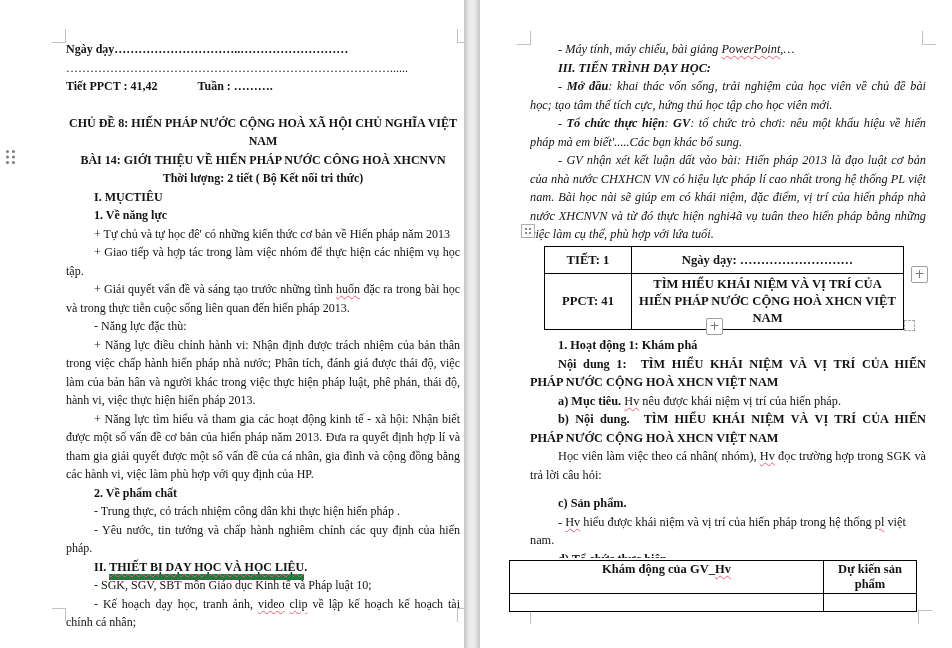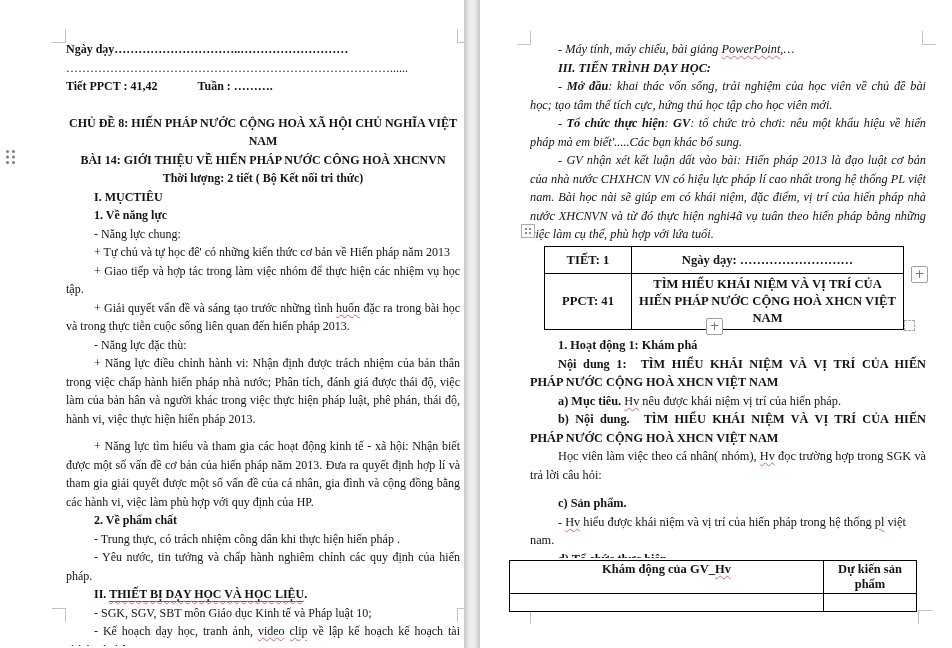--- a/index.html
+++ b/index.html
@@ -14,21 +14,21 @@
   .page-gap{position:absolute;left:464px;top:0;width:16px;height:648px;
     background:linear-gradient(90deg,#c6c6c6,#ececec 35%,#ececec 65%,#c6c6c6);}
   .content{position:absolute;overflow:hidden;}
   #left-content{left:66px;top:40px;width:394px;height:606px;}
   #right-top{left:50px;top:40px;width:396px;height:205px;font-style:italic;}
   #right-mid{left:50px;top:336px;width:396px;height:222px;}
   #right-top .line,#right-mid .line{font-size:12.3px;}
   p.line{margin:0;font-size:12px;line-height:18.5px;}
   .big{font-size:13.6px;line-height:21.5px;}
   .b{font-weight:700;}
-  .u{border-bottom:1px solid #15803d;}
+  .u{border-bottom:6px solid #15803d;}
   .w{text-decoration-line:underline;text-decoration-style:wavy;
      text-decoration-color:#ee5a78;text-decoration-thickness:1.3px;text-underline-offset:2px;}
   .tab{margin-left:40px;}
   .tab2{margin-left:14px;}
   .center{text-align:center}.justify{text-align:justify}.left{text-align:left}
 
   table{border-collapse:collapse;position:absolute;background:#fff;}
   .t1{left:64px;top:246px;width:360px;}
   .t1 td{border:1.5px solid #000;font-weight:700;font-size:12.6px;line-height:17px;
     text-align:center;vertical-align:middle;padding:2px 4px;}
@@ -70,27 +70,26 @@
   <div class="content" id="left-content">
       <p class="line left"><span class="b">Ngày dạy…………………………..………………………</span></p>
       <p class="line left"><span class="">………………………………………………………………………......</span></p>
       <p class="line left"><span class="b">Tiết PPCT : 41,42</span><span class="b tab">Tuần : ……….</span></p>
       <p class="line left" style="min-height: 18px;"></p>
       <p class="line center big"><span class="b">CHỦ ĐỀ 8: HIẾN PHÁP NƯỚC CỘNG HOÀ XÃ HỘI CHỦ NGHĨA VIỆT NAM</span></p>
       <p class="line center big"><span class="b">BÀI 14: GIỚI THIỆU VỀ HIẾN PHÁP NƯỚC CÔNG HOÀ XHCNVN</span></p>
       <p class="line center"><span class="b">Thời lượng: 2 tiết ( Bộ Kết nối tri thức)</span></p>
       <p class="line left" style="text-indent: 28px;"><span class="b">I. MỤCTIÊU</span></p>
       <p class="line left" style="text-indent: 28px;"><span class="b">1. Về năng lực</span></p>
-      <p class="line left" style="text-indent: 28px;"><span class="">- Năng lực chung:</span></p>
       <p class="line justify" style="text-indent: 28px;"><span class="">+ Tự chủ và tự học đê' có những kiến thức cơ bản về Hiến pháp năm 2013</span></p>
       <p class="line justify" style="text-indent: 28px;"><span class="">+ Giao tiếp và hợp tác trong làm việc nhóm để thực hiện các nhiệm vụ học tập.</span></p>
       <p class="line justify" style="text-indent: 28px;"><span class="">+ Giải quyết vấn đề và sáng tạo trước những tình </span><span class="w">huốn</span><span class=""> đặc ra trong bài học và trong thực tiễn cuộc sống liên quan đến hiến pháp 2013.</span></p>
       <p class="line left" style="text-indent: 28px;"><span class="">- Năng lực đặc thù:</span></p>
       <p class="line justify" style="text-indent: 28px;"><span class="">+ Năng lực điều chỉnh hành vi: Nhận định được trách nhiệm của bản thân trong việc chấp hành hiến pháp nhà nước; Phân tích, đánh giá được thái độ, việc làm của bản hân và người khác trong việc thực hiện pháp luật, phê phán, thái độ, hành vi, việc thực hiện hiến pháp 2013.</span></p>
-      <p class="line justify" style="text-indent: 28px; margin-top: 9px;"><span class="">+ Năng lực tìm hiểu và tham gia các hoạt động kinh tế - xã hội: Nhận biết được một số vấn đề cơ bản của hiến pháp năm 2013. Đưa ra quyết định hợp lí và tham gia giải quyết được một số vấn đề của cá nhân, gia đình và cộng đồng bằng các hành vi, việc làm phù hợp với quy định của HP.</span></p>
+      <p class="line justify" style="text-indent: 28px;"><span class="">+ Năng lực tìm hiểu và tham gia các hoạt động kinh tế - xã hội: Nhận biết được một số vấn đề cơ bản của hiến pháp năm 2013. Đưa ra quyết định hợp lí và tham gia giải quyết được một số vấn đề của cá nhân, gia đình và cộng đồng bằng các hành vi, việc làm phù hợp với quy định của HP.</span></p>
       <p class="line left" style="text-indent: 28px;"><span class="b">2. Về phẩm chất</span></p>
       <p class="line justify" style="text-indent: 28px;"><span class="">- Trung thực, có trách nhiệm công dân khi thực hiện hiến pháp .</span></p>
       <p class="line justify" style="text-indent: 28px;"><span class="">- Yêu nước, tin tưởng và chấp hành nghiêm chỉnh các quy định của hiến pháp.</span></p>
       <p class="line left" style="text-indent: 28px;"><span class="b">II. </span><span class="b u w">THIẾT BỊ DẠY HỌC VÀ HỌC LIỆU</span><span class="b">.</span></p>
       <p class="line justify" style="text-indent: 28px;"><span class="">- SGK, SGV, SBT môn Giáo dục Kinh tế và Pháp luật 10;</span></p>
       <p class="line justify" style="text-indent: 28px;"><span class="">- Kế hoạch dạy học, tranh ảnh, </span><span class="w">video</span><span class=""> </span><span class="w">clip</span><span class=""> về lập kế hoạch kế hoạch tài chính cá nhân;</span></p>
     </div>
 </div>
 
 <div class="page-gap"></div>

